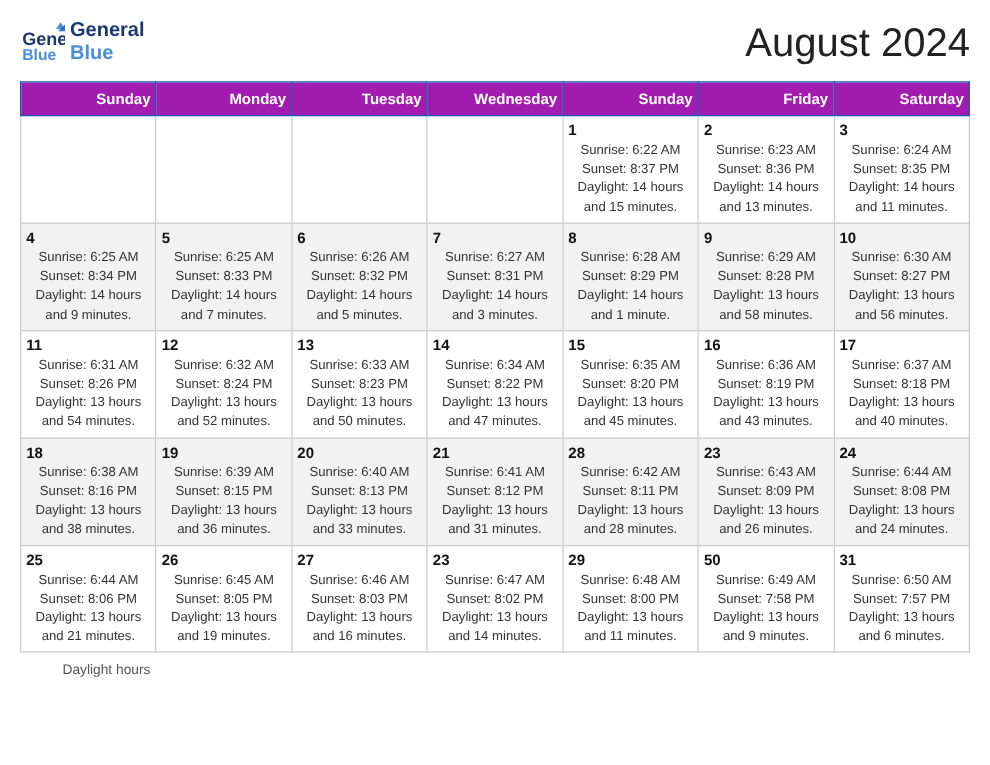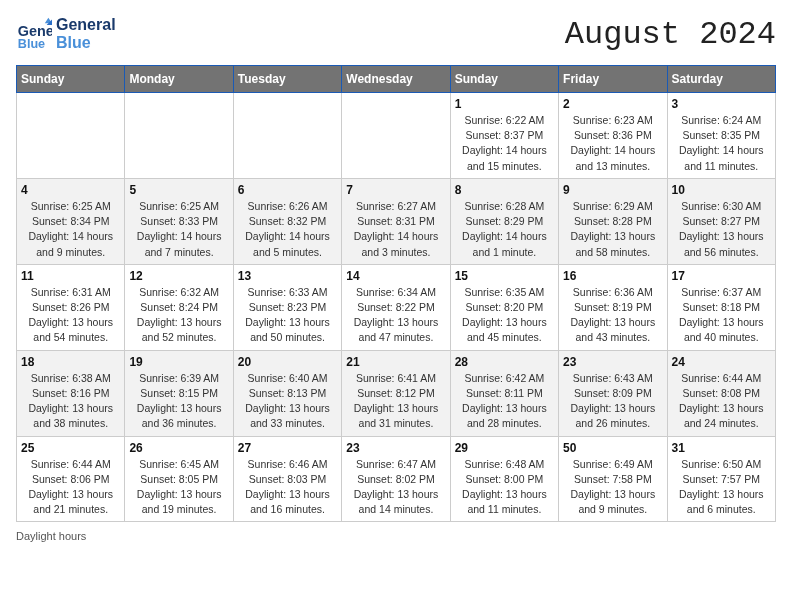--- a/index.html
+++ b/index.html
@@ -20,41 +20,40 @@
       display: flex;
       align-items: center;
       gap: 4px;
     }
     .logo-icon {
       width: 36px;
       height: 36px;
     }
     .title-block {
       text-align: center;
-      font-family: Liberation Mono, monospace;
     }
     .month-title {
       font-size: 32px;
       font-weight: normal;
       color: #222;
     }
     .location {
       font-size: 16px;
       color: #444;
     }
     .calendar {
       width: 100%;
       border-collapse: collapse;
       font-size: 11px;
     }
     .calendar th {
-      background: #737373;
+      background: #a21caf;
       color: #fff;
       padding: 6px 4px;
-      text-align: left;
+      text-align: right;
       font-weight: bold;
       font-size: 12px;
       border: 1px solid #1a5ab5;
     }
     .calendar td {
       vertical-align: top;
       border: 1px solid #ccc;
       padding: 4px;
       width: calc(100%/7);
       min-height: 80px;
@@ -75,20 +74,21 @@
       line-height: 1.45;
       text-align: center;
     }
     .empty-cell {
       background: #fff !important;
     }
     .footer-note {
       margin-top: 8px;
       font-size: 11px;
       color: #555;
+      margin-left: 34px;
     }
   </style>
 </head>
 <body>
 
 <div class="header">
   <div class="logo">
     <svg class="logo-icon" viewBox="0 0 40 40">
       <text x="2" y="22" font-size="16" font-weight="bold" fill="#1a3a6b">General</text>
       <text x="2" y="36" font-size="14" font-weight="bold" fill="#4a90d9">Blue</text>

